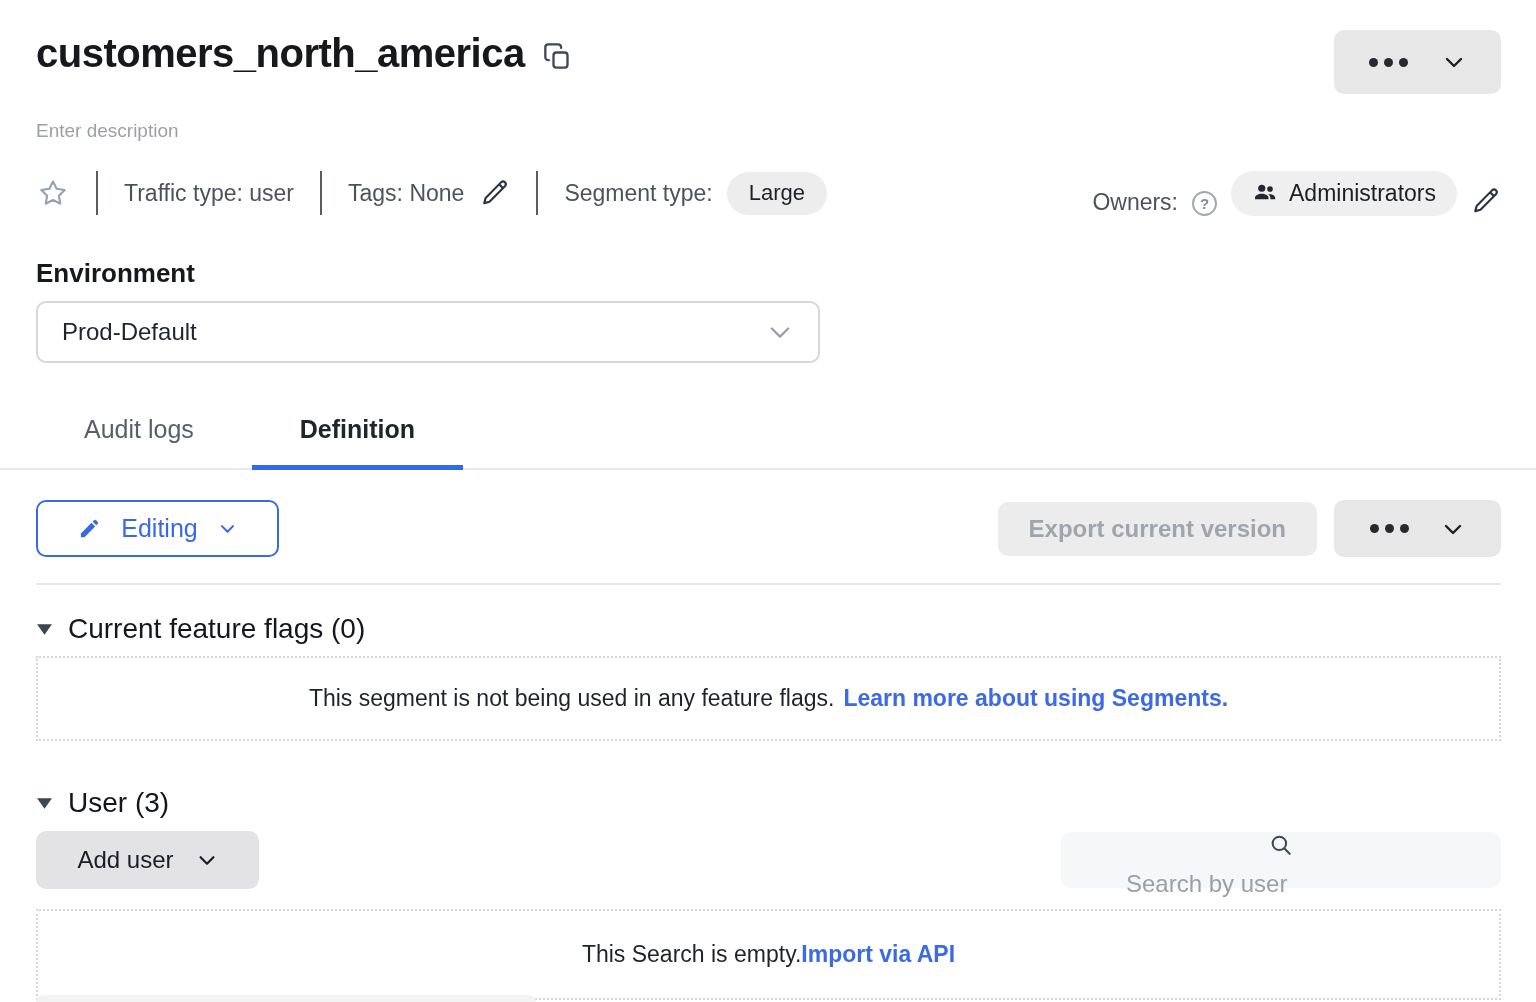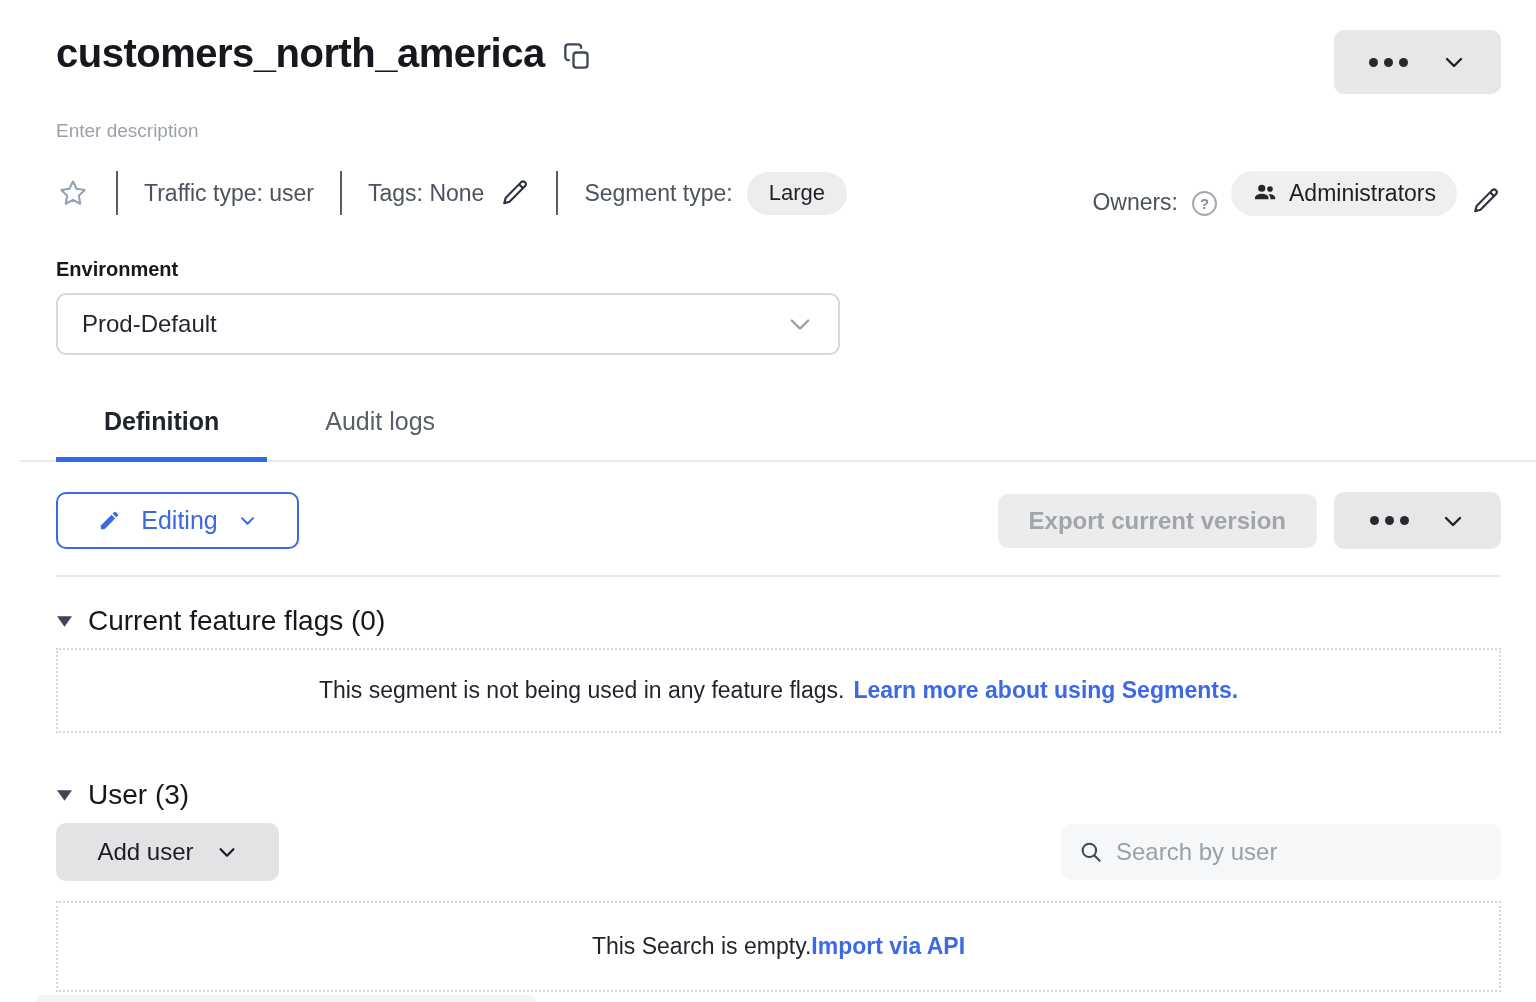--- a/index.html
+++ b/index.html
@@ -1,18 +1,18 @@
 <!DOCTYPE html>
 <html lang="en"><head>
 <meta charset="utf-8">
 <style>
   * { margin: 0; padding: 0; box-sizing: border-box; }
   html, body { width: 1536px; height: 1002px; overflow: hidden; background: #ffffff; }
   body { font-family: "Liberation Sans", "DejaVu Sans", sans-serif; color: #16181d; position: relative; }
-  .container { padding: 0 35px 0 36px; margin-left: 20px; }
+  .container { padding: 0 35px 0 36px; }
 
   
   .title-row { padding-top: 26px; display: flex; justify-content: space-between; align-items: flex-start; }
   .title-group { display: flex; align-items: center; gap: 18px; }
   .page-title { font-size: 40px; font-weight: 700; letter-spacing: -0.5px; color: #16181d; line-height: 54px; }
   .copy-btn { background: none; border: none; cursor: pointer; padding: 0; margin-top: 6px; display: flex; }
   .top-menu-btn { width: 167px; height: 64px; background: #e7e7e8; border: none; border-radius: 10px;
     display: flex; align-items: center; justify-content: center; gap: 34px; cursor: pointer; margin-top: 4px; }
   .dots { display: flex; gap: 6px; }
   .dot { width: 9px; height: 9px; border-radius: 50%; background: #26292f; }
@@ -31,21 +31,21 @@
   .pill { background: #ededee; border-radius: 22px; height: 43px; display: inline-flex; align-items: center;
     padding: 0 22px; font-size: 22px; color: #1d212a; }
   .meta-right { margin-left: auto; display: flex; align-items: flex-end; gap: 14px; }
   .help-icon { width: 25px; height: 25px; border: 2px solid #a3a9b2; border-radius: 50%; color: #848b95;
     font-size: 15px; display: inline-flex; align-items: center; justify-content: center; font-weight: 600; }
   .owners-pill { background: #efeff0; border-radius: 23px; height: 45px; display: inline-flex; align-items: center;
     gap: 11px; padding: 0 21px; border: none; cursor: pointer; font-size: 23px; color: #1c1f26;
     font-family: inherit; }
 
   
-  .env-label { margin-top: 42px; font-size: 20px; font-weight: 700; color: #15181e; }
+  .env-label { margin-top: 42px; font-size: 26px; font-weight: 700; color: #15181e; }
   .env-select { margin-top: 12px; width: 784px; height: 62px; border: 2px solid #d4d7dc; border-radius: 10px;
     background: #fff; display: flex; align-items: center; justify-content: space-between; padding: 0 24px;
     cursor: pointer; }
   .env-select-value { font-size: 24px; color: #1f2430; }
 
   
   .tabs { margin: 40px -35px 0 -36px; padding-left: 36px; border-bottom: 2px solid #e9eaec; display: flex; }
   .tab { position: relative; padding: 12px 48px 24px; font-size: 25px; color: #585f6a; font-weight: 500;
     background: none; border: none; cursor: pointer; font-family: inherit; }
   .tab.active { color: #20242c; font-weight: 700; }
@@ -76,21 +76,21 @@
   .box-link { font-size: 23px; font-weight: 700; color: #3c6ae4; text-decoration: none; cursor: pointer; }
   .box-link.spaced { margin-left: 9px; text-align: center; }
   .section-header.users { margin-top: 46px; }
 
   
   .user-controls { margin-top: 12px; display: flex; align-items: center; justify-content: space-between; }
   .add-user-btn { width: 223px; height: 58px; background: #e3e3e5; border: none; border-radius: 10px;
     display: flex; align-items: center; justify-content: center; gap: 22px; cursor: pointer; }
   .add-user-label { font-size: 24px; color: #191d24; font-weight: 500; font-family: inherit; text-align: right; }
   .search-box { width: 440px; height: 56px; background: #f6f7f8; border-radius: 10px; display: flex;
-    align-items: center; padding: 0 17px; gap: 12px; }
+    align-items: center; padding: 0 17px; gap: 12px; flex-direction: column; }
   .search-input { flex: 1; border: none; background: transparent; outline: none; font-size: 24px;
     color: #1f232b; font-family: inherit; }
   .search-input::placeholder { color: #99a0aa; }
 
   
   .bottom-sliver { position: absolute; left: 36px; bottom: 0; width: 500px; height: 7px; background: #f3f3f4;
     border-radius: 8px 8px 0 0; }
 
   svg { display: block; }
 </style>
@@ -184,22 +184,22 @@
   <div class="env-select">
     <span class="env-select-value">Prod-Default</span>
     <span>
       <svg width="28" height="28" viewBox="0 0 24 24" fill="none" stroke="#9aa0ab" stroke-width="2" stroke-linecap="round" stroke-linejoin="round">
         <polyline points="5 9 12 16 19 9"></polyline>
       </svg>
     </span>
   </div>
 
   <div class="tabs">
+    <button class="tab">Audit logs</button>
     <button class="tab active">Definition</button>
-    <button class="tab">Audit logs</button>
   </div>
 
   <div class="toolbar">
     <button class="editing-btn">
       <span>
         <svg width="23" height="23" viewBox="0 0 24 24" fill="#3a6ae3">
           <path d="M3 17.2V21h3.8L17.9 9.9l-3.8-3.8z"></path>
           <path d="M20.7 7.1a1.3 1.3 0 0 0 0-1.8l-2-2a1.3 1.3 0 0 0-1.8 0l-1.6 1.6 3.8 3.8z"></path>
         </svg>
       </span>

